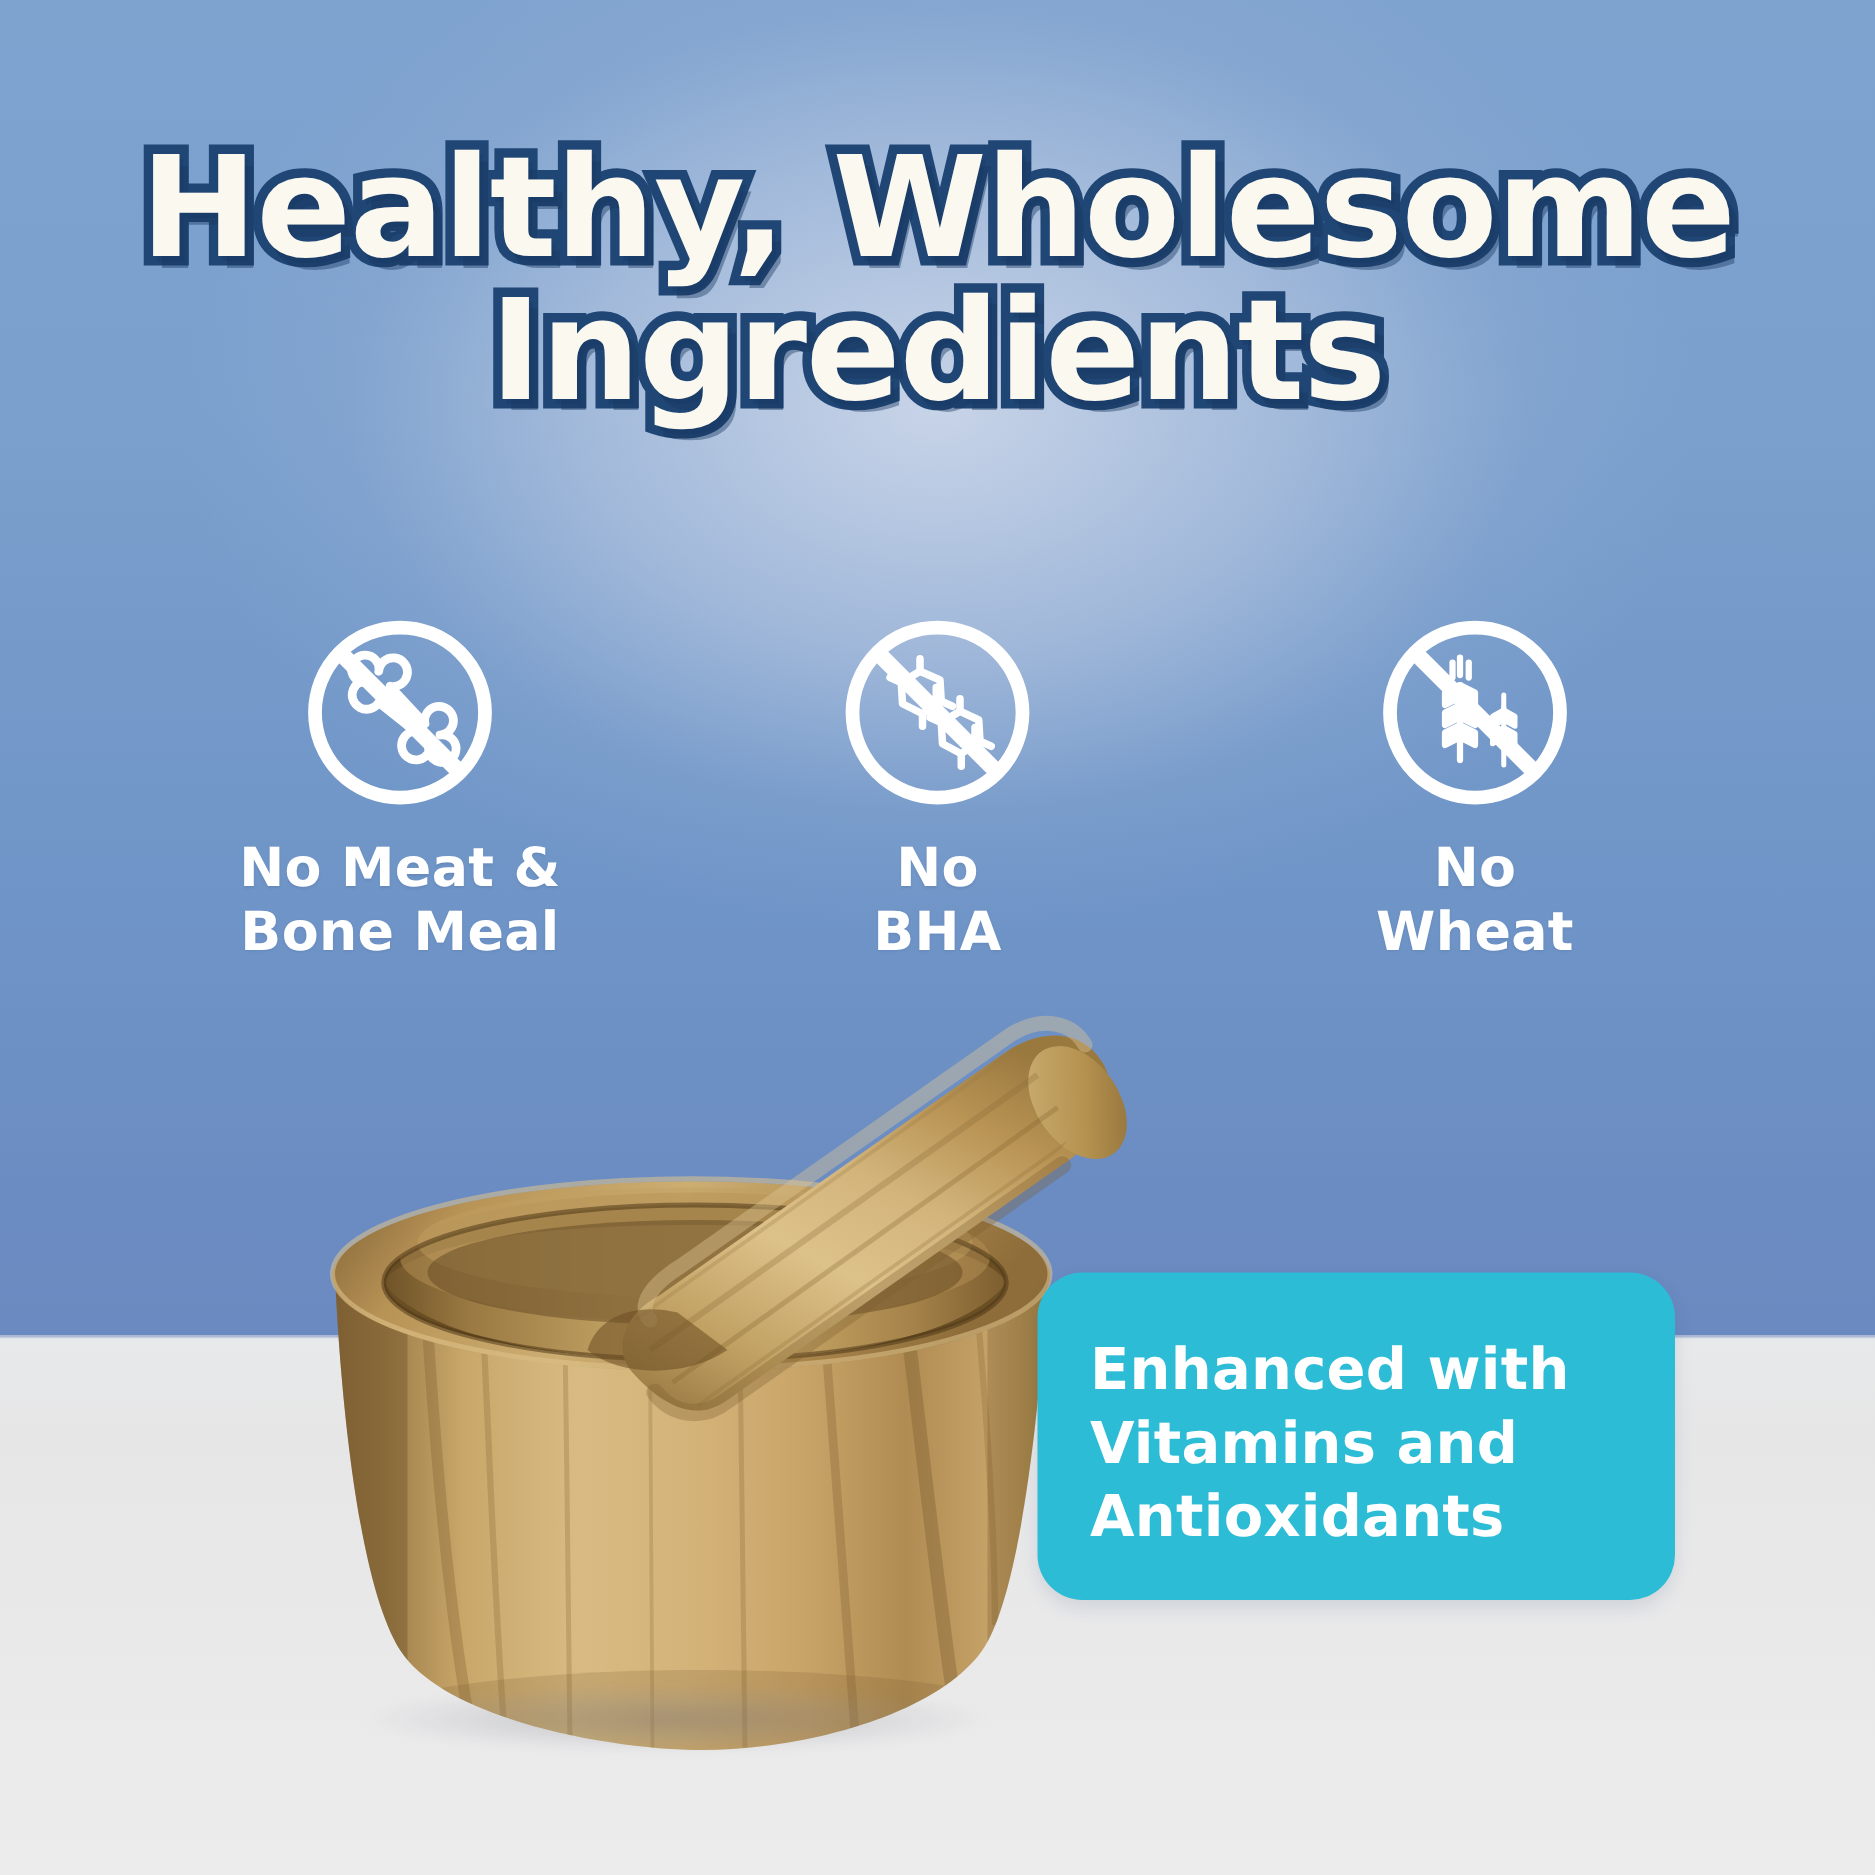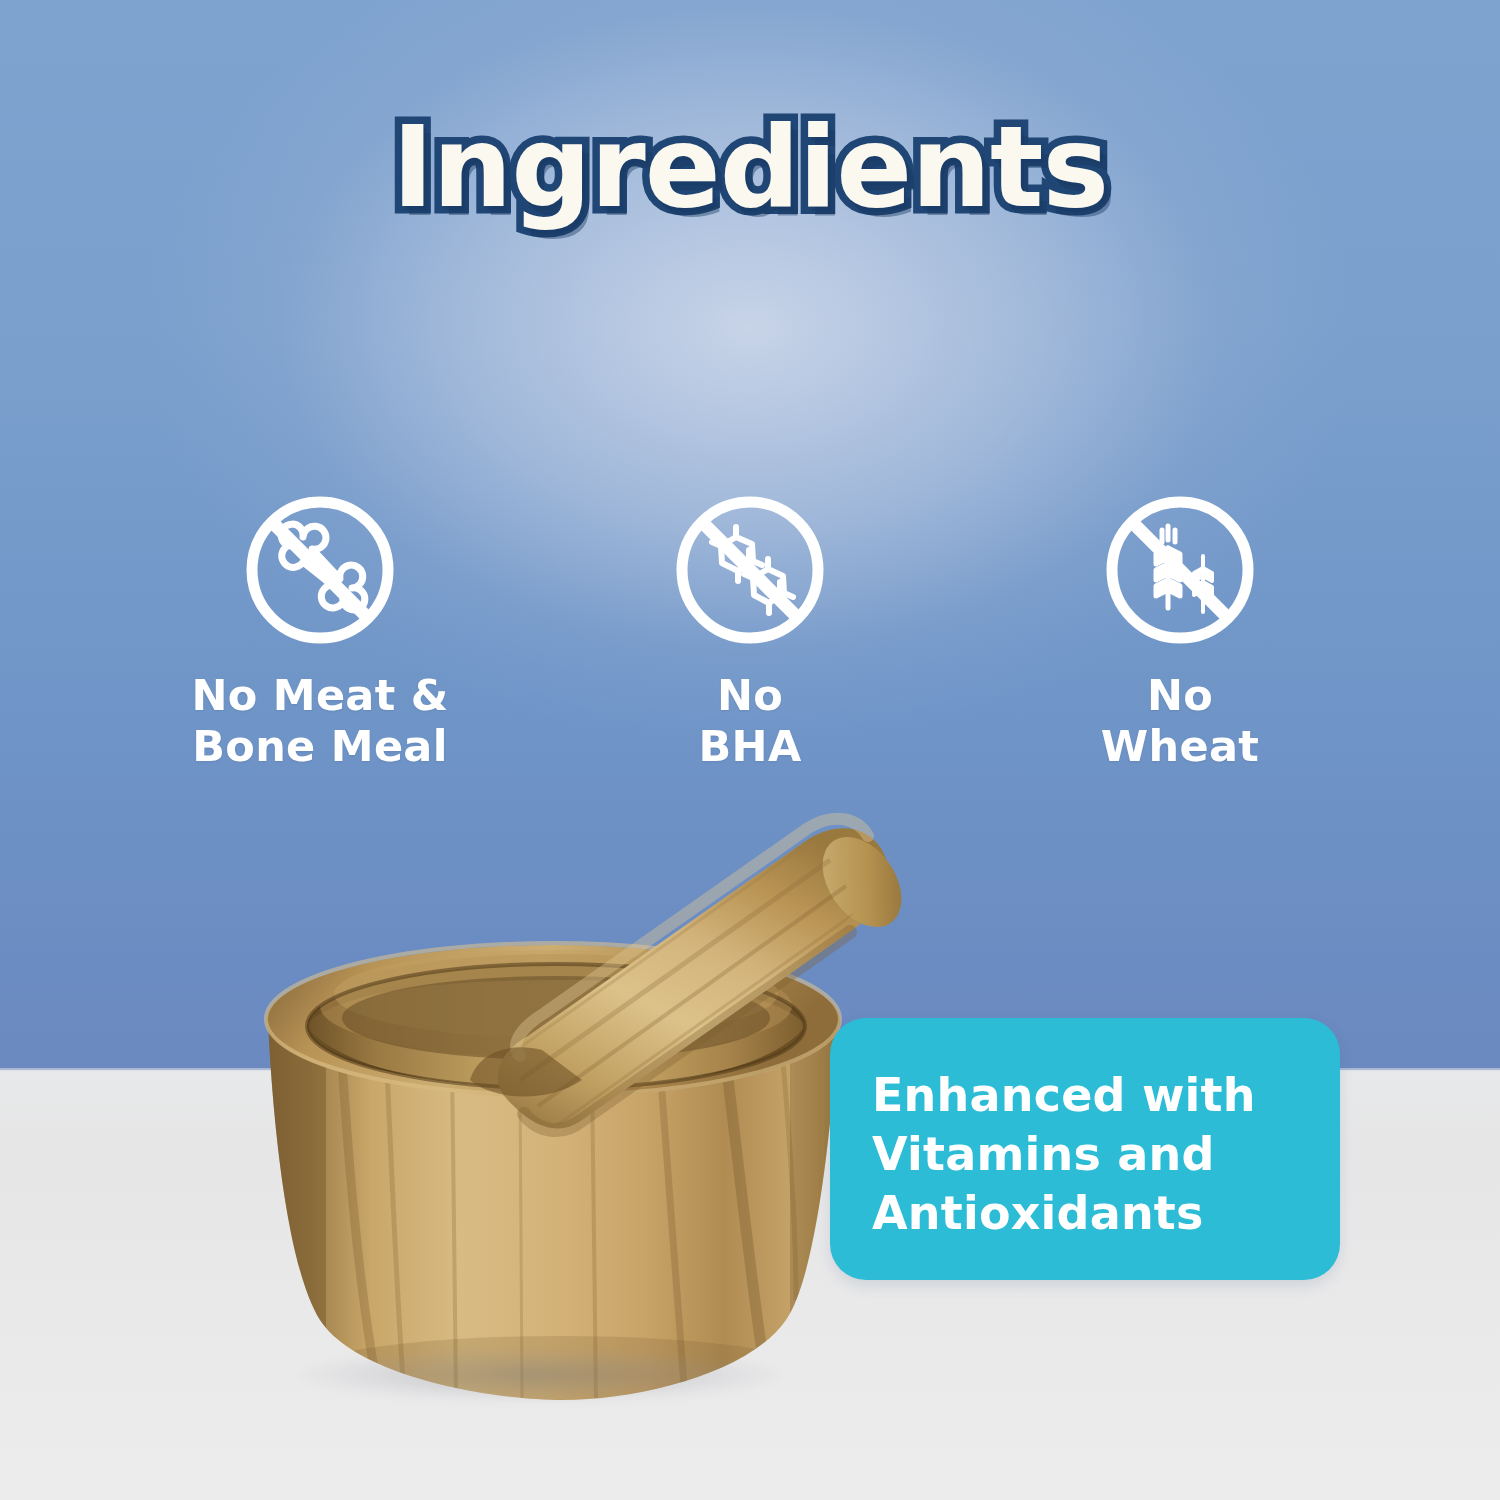--- a/index.html
+++ b/index.html
@@ -103,20 +103,21 @@
 </head>
 <body>
 
 <div id="stage">
 
   <div class="bg-blue"></div>
   <div class="bg-surface"></div>
   <div class="bg-surface-edge"></div>
 
   <div class="headline">
+    <span class="line l1">Healthy, Wholesome</span>
     <span class="line l2">Ingredients</span>
   </div>
 
   <div class="features">
 
     <div class="feature">
       <svg class="badge" viewBox="0 0 160 160">
         <circle cx="80" cy="80" r="68" fill="none" stroke="#ffffff" stroke-width="11"></circle>
         <g fill="none" stroke="#ffffff" stroke-width="7" stroke-linecap="round" stroke-linejoin="round">
           <path d="M57 55

